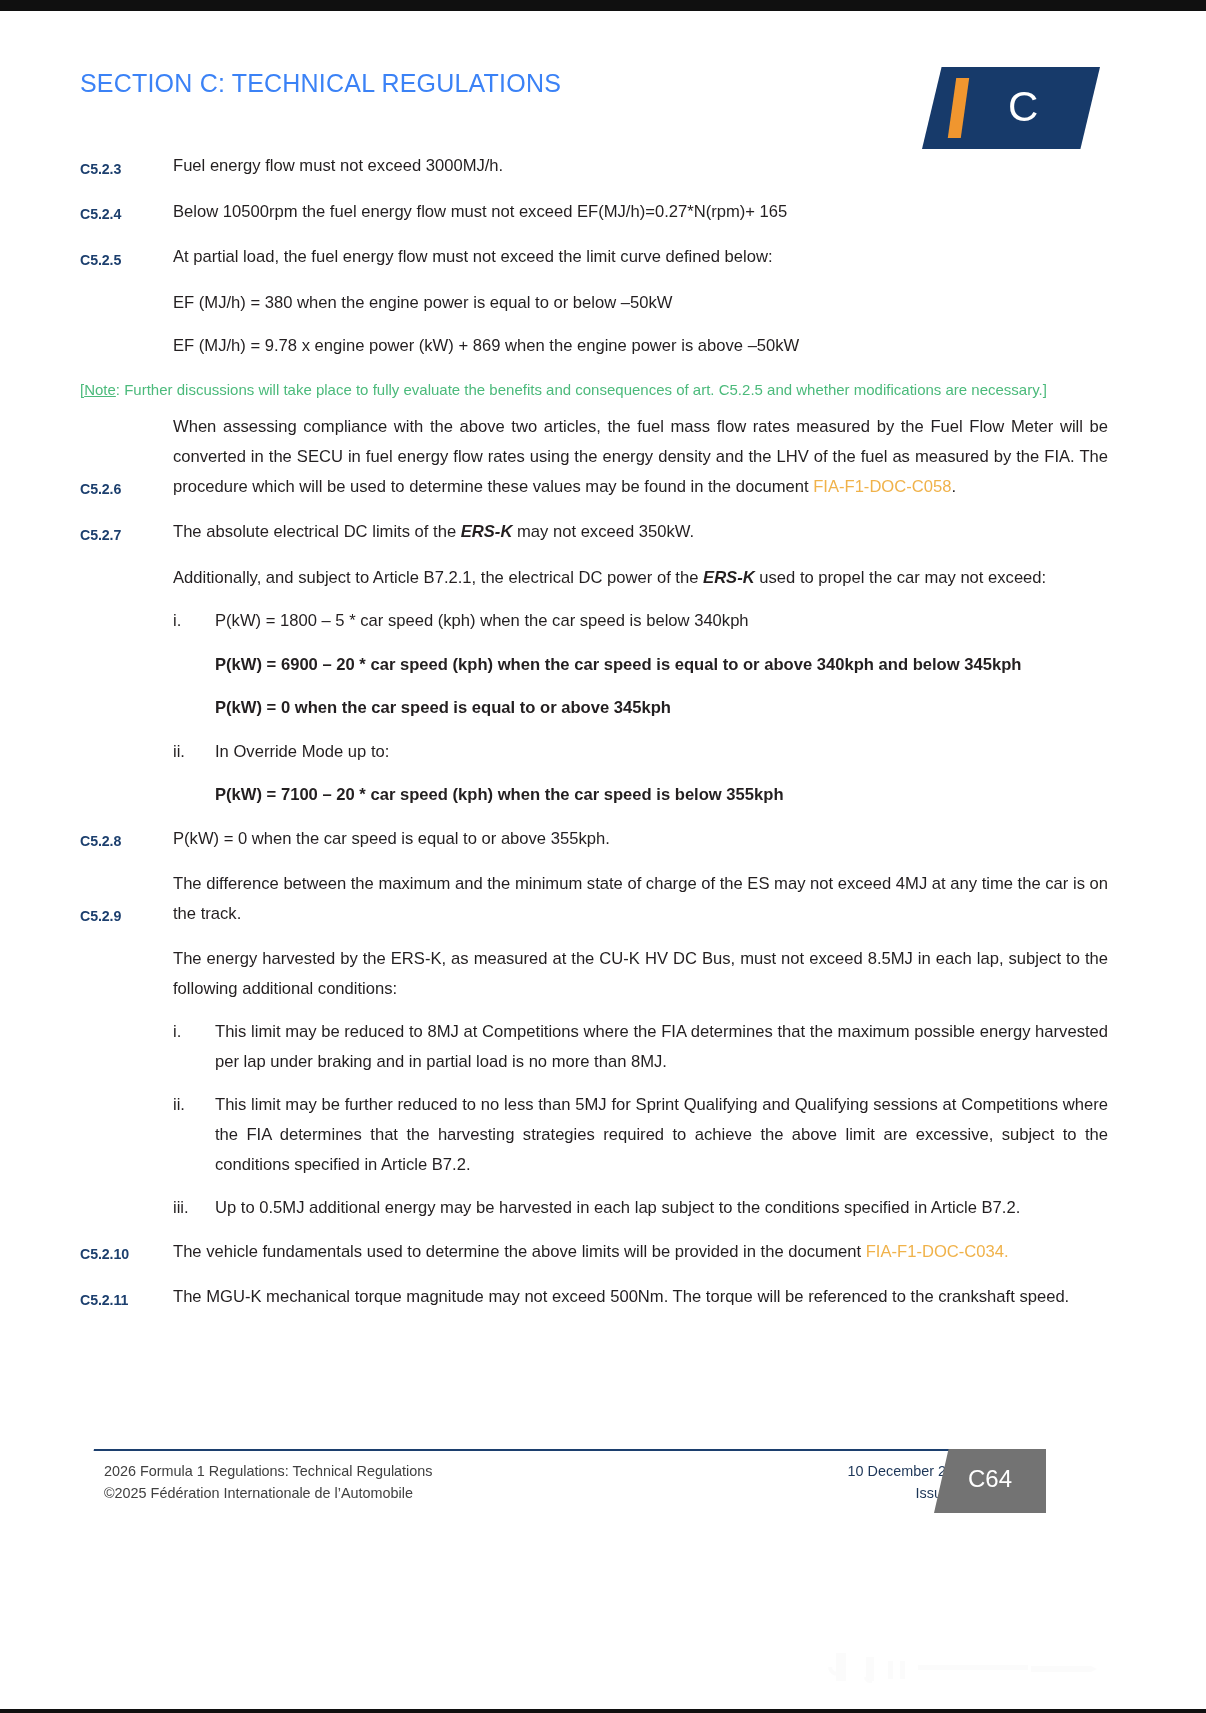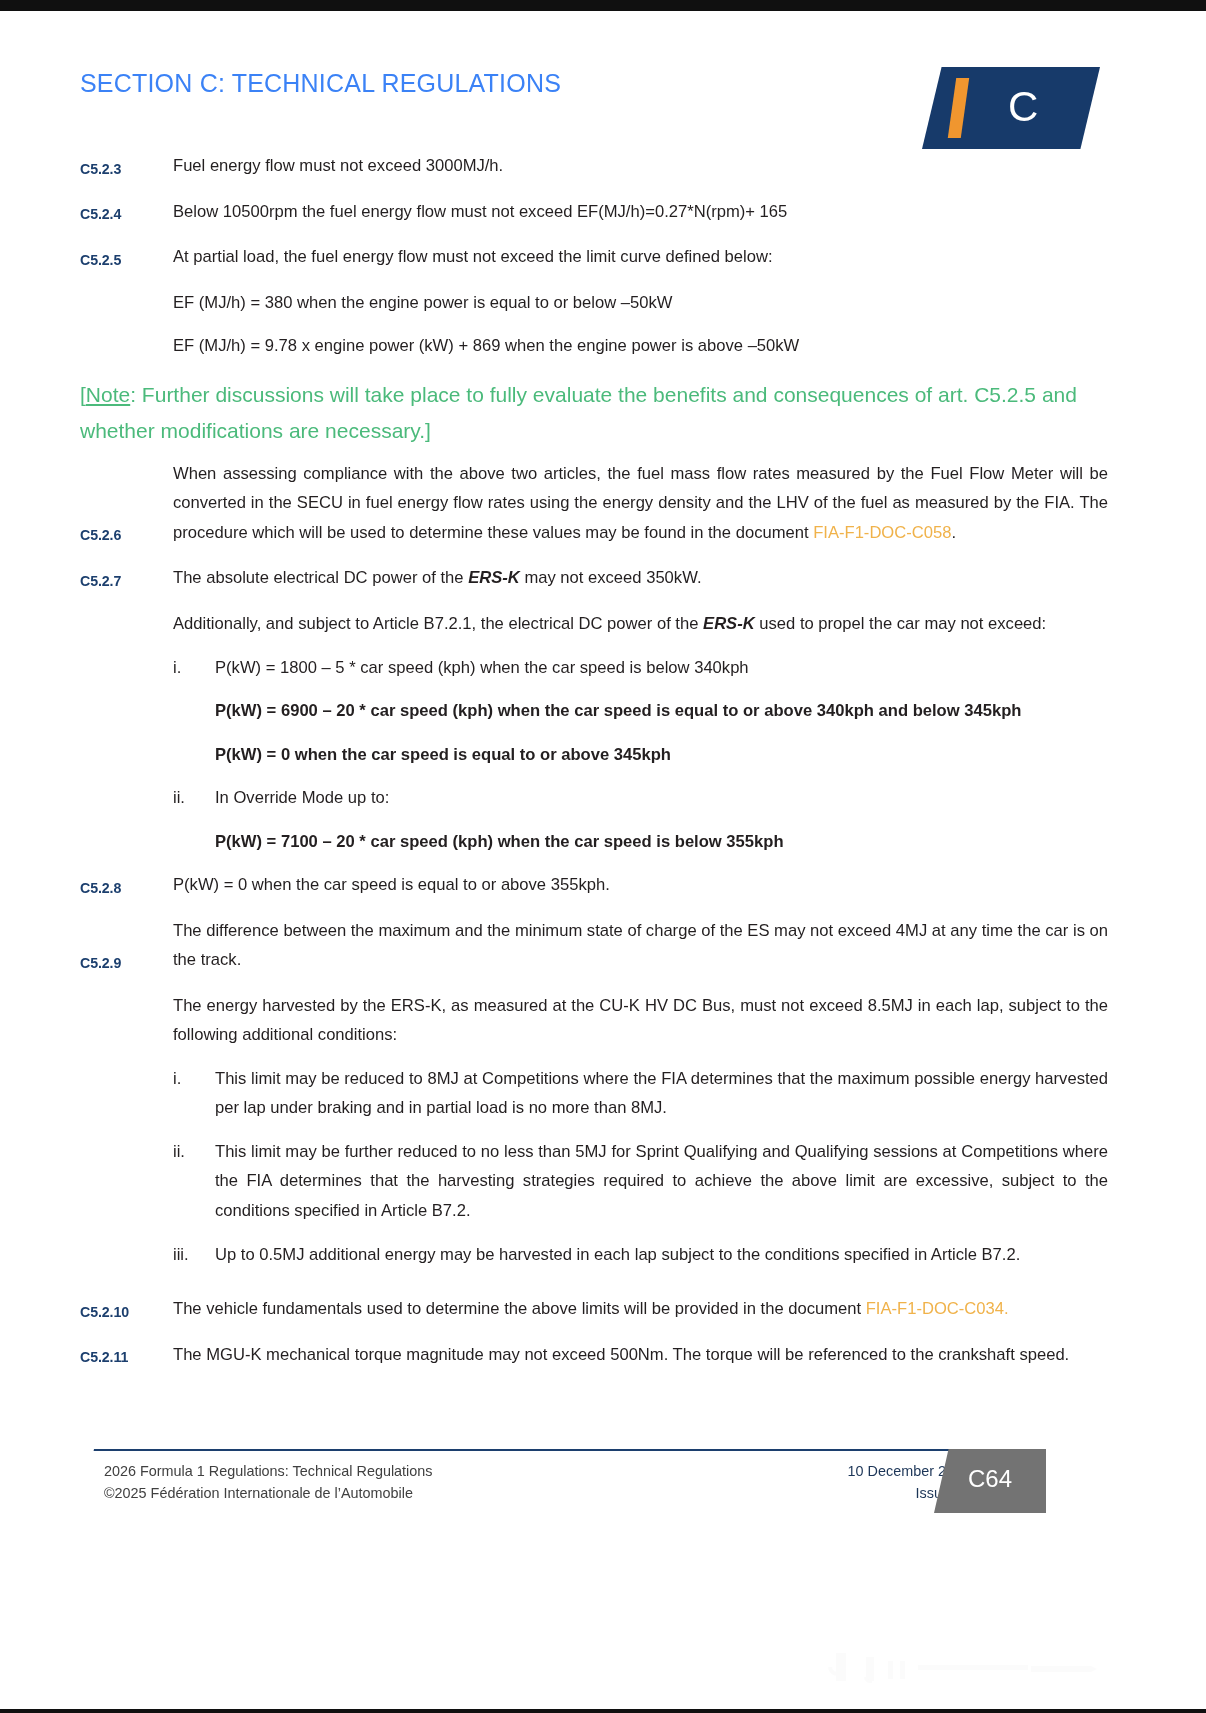--- a/index.html
+++ b/index.html
@@ -135,21 +135,21 @@
     margin-left: 93px;
     font-size: 16.6px;
     line-height: 1.78;
     margin-bottom: 16px;
   }
   .formula-block .para + .para { margin-top: 14px; }
 
   
   .note {
     color: #4bba7b;
-    font-size: 21px;
+    font-size: 15px;
     line-height: 1.72;
     margin: 8px 0 10px 0;
     text-align: left;
   }
   .note u { text-decoration: underline; }
 
   
   .docref {
     color: #f0b24a;
   }
@@ -291,21 +291,21 @@
 
     <div class="note"><span>[</span><u>Note</u><span>: Further discussions will take place to fully evaluate the benefits and consequences of art. C5.2.5 and whether modifications are necessary.]</span></div>
 
     <div class="art">
       <div class="art-num">C5.2.6</div>
       <div class="art-body"><span>When assessing compliance with the above two articles, the fuel mass flow rates measured by the </span><b>Fuel Flow Meter</b><span> will be converted in the SECU in fuel energy flow rates using the energy density and the LHV of the fuel as measured by the FIA. The procedure which will be used to determine these values may be found in the document </span><span class="docref">FIA-F1-DOC-C058</span><span>.</span></div>
     </div>
 
     <div class="art">
       <div class="art-num">C5.2.7</div>
-      <div class="art-body left"><span>The absolute electrical DC power of the </span><span class="bi">ERS-K</span><span> may not exceed 350kW.</span></div>
+      <div class="art-body left"><span>The absolute electrical DC limits of the </span><span class="bi">ERS-K</span><span> may not exceed 350kW.</span></div>
     </div>
 
     <div class="art">
       <div class="art-num">C5.2.8</div>
       <div class="art-body"><span>Additionally, and subject to Article B7.2.1, the electrical DC power of the </span><span class="bi">ERS-K</span><span> used to propel the car may not exceed:</span>
 
         <div class="rlist">
           <div class="rli">
             <div class="rli-num">i.</div>
             <div class="rli-body left">
@@ -347,21 +347,21 @@
             <div class="rli-num">ii.</div>
             <div class="rli-body"><span>This limit may be further reduced to no less than 5MJ for </span><b>Sprint Qualifying</b><span> and </span><b>Qualifying</b><span> sessions at </span><b>Competitions</b><span> where the FIA determines that the harvesting strategies required to achieve the above limit are excessive, subject to the conditions specified in Article B7.2.</span></div>
           </div>
 
           <div class="rli">
             <div class="rli-num">iii.</div>
             <div class="rli-body">Up to 0.5MJ additional energy may be harvested in each lap subject to the conditions specified in Article B7.2.</div>
           </div>
         </div>
 
-        <div class="para" style="margin-top:25px;"><span>The vehicle fundamentals used to determine the above limits will be provided in the document </span><span class="docref">FIA-F1-DOC-C034</span><span class="docref">.</span></div>
+        <div class="para" style="margin-top:14px;"><span>The vehicle fundamentals used to determine the above limits will be provided in the document </span><span class="docref">FIA-F1-DOC-C034</span><span class="docref">.</span></div>
       </div>
     </div>
 
     <div class="art">
       <div class="art-num">C5.2.11</div>
       <div class="art-body">The MGU-K mechanical torque magnitude may not exceed 500Nm. The torque will be referenced to the crankshaft speed.</div>
     </div>
 
   </div>
 

